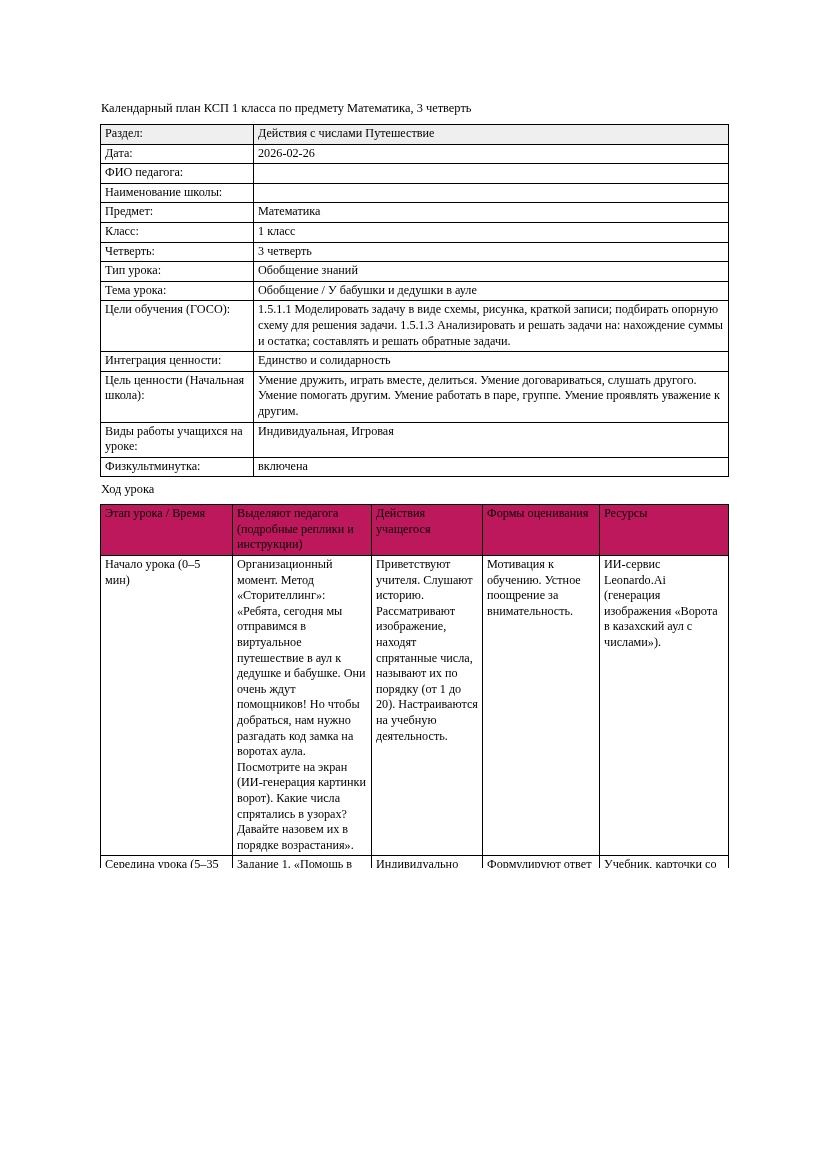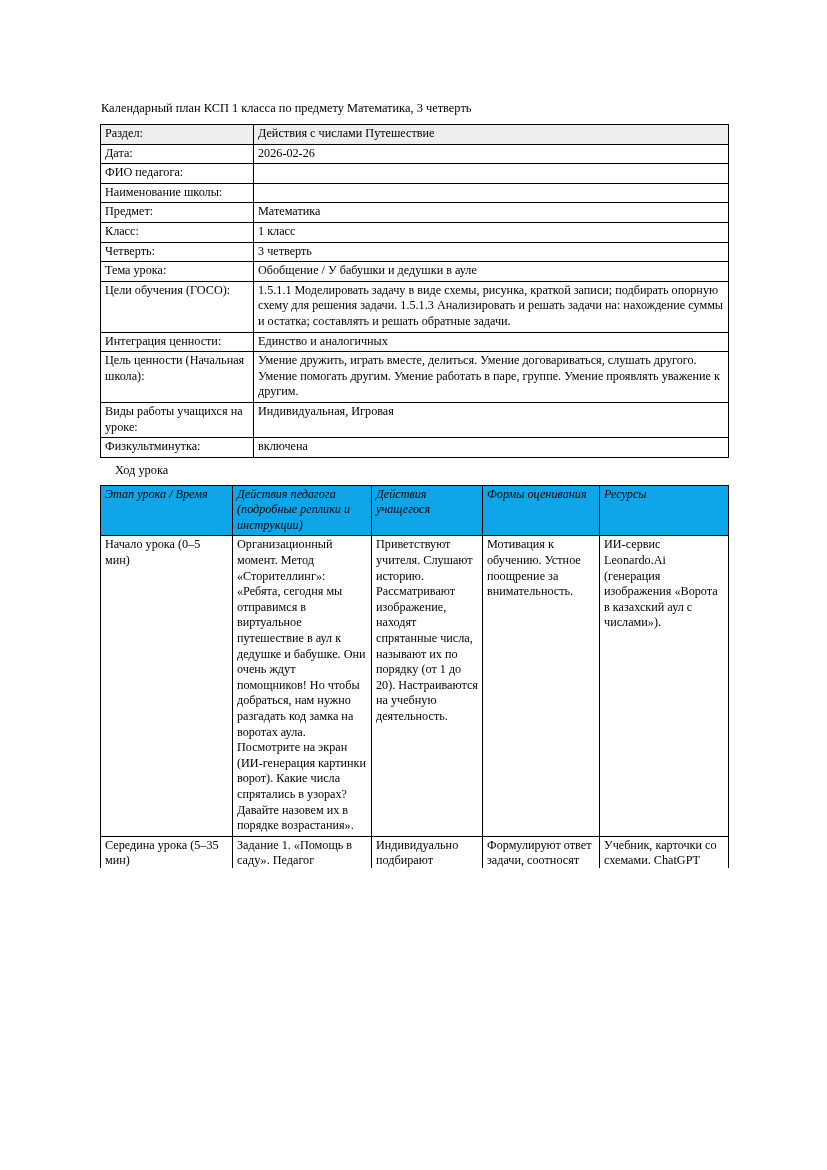--- a/index.html
+++ b/index.html
@@ -48,31 +48,31 @@
   }
   
   .info-table .c-label { width: 153px; }
   .info-table .c-value { width: 475px; }
   .info-table tr.shaded > td { background: #efefef; }
   .info-table td { background: #ffffff; }
 
   .section-label {
     font-size: 12.4px;
     line-height: 16px;
-    margin: 4px 0 7px 15px;
+    margin: 4px 0 7px 1px;
     font-family: Liberation Serif, serif;
   }
   
   .flow-table { width: 628px; }
   .flow-table .c-stage  { width: 132px; }
   .flow-table .c-teacher{ width: 139px; }
   .flow-table .c-student{ width: 111px; }
   .flow-table .c-assess { width: 117px; }
   .flow-table .c-res    { width: 129px; }
-  .flow-table thead td { background: #0ea5e9; font-style: italic; }
+  .flow-table thead td { background: #be185d; }
   .flow-table tbody td { background: #ffffff; }
 </style>
 </head>
 <body>
 
 <div class="page">
 
   <div class="doc-title">Календарный план КСП 1 класса по предмету Математика, 3 четверть</div>
 
   <table class="info-table">
@@ -103,30 +103,34 @@
         </tr>
         <tr>
           <td>Класс:</td>
           <td>1 класс</td>
         </tr>
         <tr>
           <td>Четверть:</td>
           <td>3 четверть</td>
         </tr>
         <tr>
+          <td>Тип урока:</td>
+          <td>Обобщение знаний</td>
+        </tr>
+        <tr>
           <td>Тема урока:</td>
           <td>Обобщение / У бабушки и дедушки в ауле</td>
         </tr>
         <tr>
           <td>Цели обучения (ГОСО):</td>
           <td>1.5.1.1 Моделировать задачу в виде схемы, рисунка, краткой записи; подбирать опорную схему для решения задачи. 1.5.1.3 Анализировать и решать задачи на: нахождение суммы и остатка; составлять и решать обратные задачи.</td>
         </tr>
         <tr>
           <td>Интеграция ценности:</td>
-          <td>Единство и аналогичных</td>
+          <td>Единство и солидарность</td>
         </tr>
         <tr>
           <td>Цель ценности (Начальная школа):</td>
           <td>Умение дружить, играть вместе, делиться. Умение договариваться, слушать другого. Умение помогать другим. Умение работать в паре, группе. Умение проявлять уважение к другим.</td>
         </tr>
         <tr>
           <td>Виды работы учащихся на уроке:</td>
           <td>Индивидуальная, Игровая</td>
         </tr>
         <tr>
@@ -142,21 +146,21 @@
     <colgroup>
       <col class="c-stage">
         <col class="c-teacher">
         <col class="c-student">
         <col class="c-assess">
         <col class="c-res">
     </colgroup>
     <thead>
       <tr>
         <td>Этап урока / Время</td>
-        <td>Действия педагога (подробные реплики и инструкции)</td>
+        <td>Выделяют педагога (подробные реплики и инструкции)</td>
         <td>Действия учащегося</td>
         <td>Формы оценивания</td>
         <td>Ресурсы</td>
       </tr>
     </thead>
     <tbody>
         <tr>
           <td>Начало урока (0–5 мин)</td>
           <td>Организационный момент. Метод «Сторителлинг»: «Ребята, сегодня мы отправимся в виртуальное путешествие в аул к дедушке и бабушке. Они очень ждут помощников! Но чтобы добраться, нам нужно разгадать код замка на воротах аула. Посмотрите на экран (ИИ-генерация картинки ворот). Какие числа спрятались в узорах? Давайте назовем их в порядке возрастания».</td>
           <td>Приветствуют учителя. Слушают историю. Рассматривают изображение, находят спрятанные числа, называют их по порядку (от 1 до 20). Настраиваются на учебную деятельность.</td>

